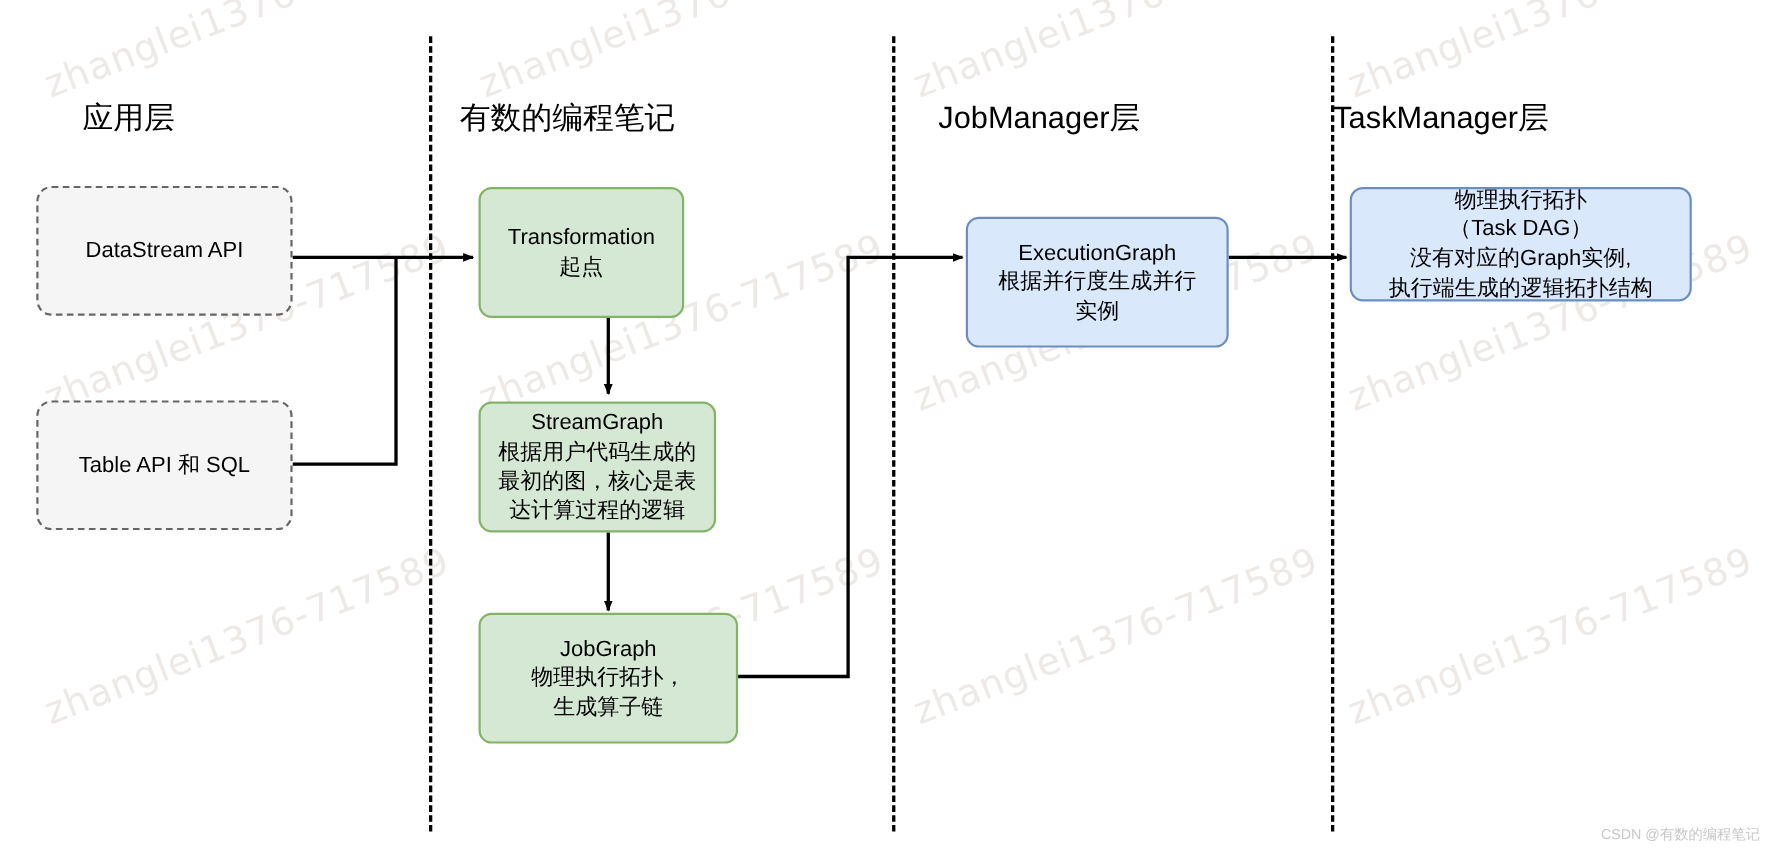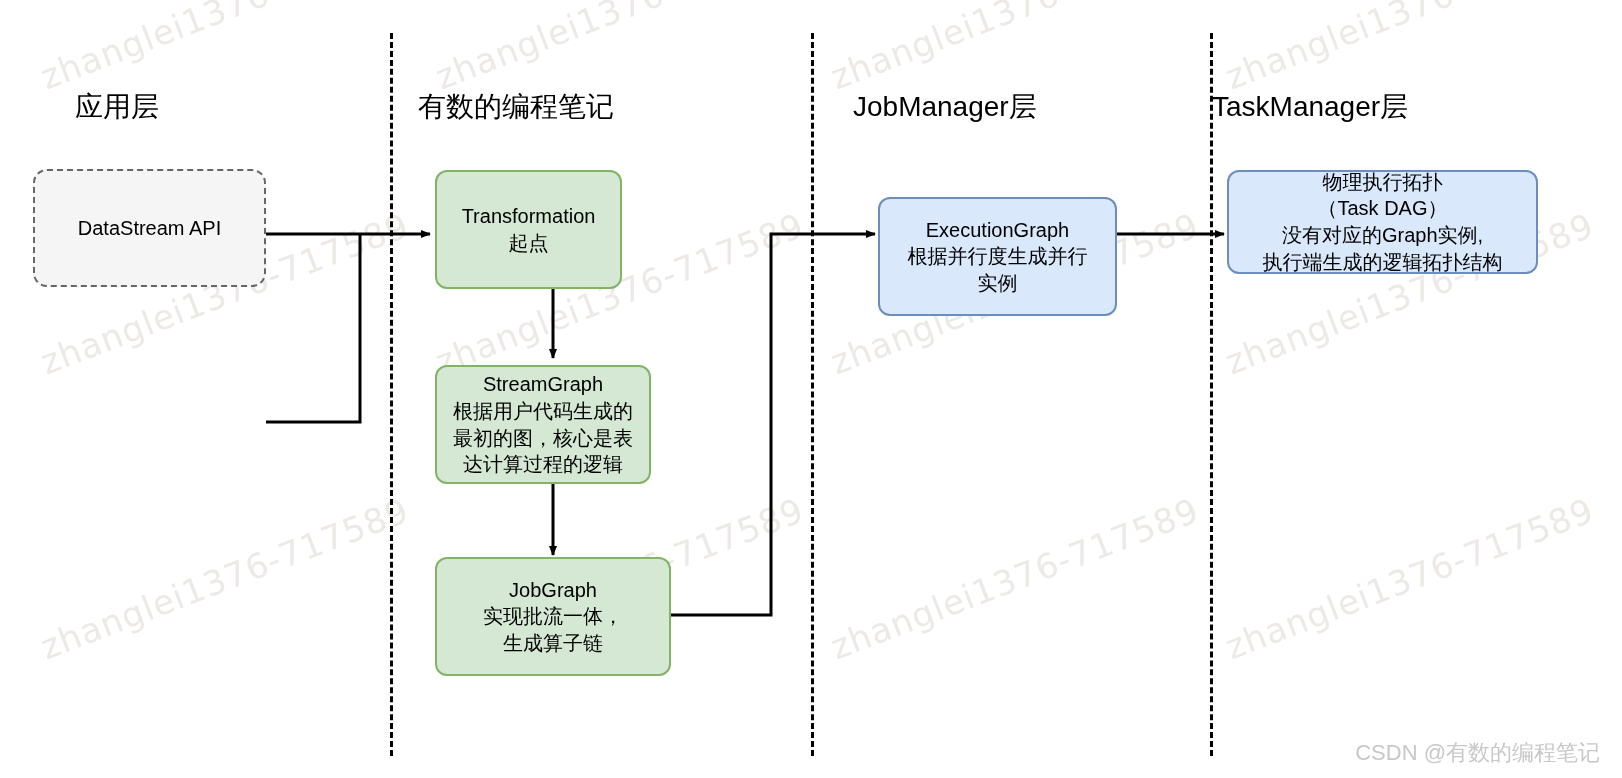--- a/index.html
+++ b/index.html
@@ -98,21 +98,21 @@
     height: 778px;
     z-index: 3;
     pointer-events: none;
   }
 
   
   .credit {
     position: absolute;
     right: 22px;
     bottom: 10px;
-    font-size: 22px;
+    font-size: 13px;
     color: #c8c8c8;
     white-space: nowrap;
     z-index: 5;
   }
 </style>
 </head>
 <body>
 
 <div id="canvas">
 
@@ -157,36 +157,39 @@
 
     <path d="M671,615 L771,615 L771,234 L875,234" stroke="#000" stroke-width="3" fill="none" marker-end="url(#arrow)"></path>
 
     <path d="M1117,234 L1224,234" stroke="#000" stroke-width="3" fill="none" marker-end="url(#arrow)"></path>
   </svg>
 
   <div class="node dashed-gray" style="left:33px; top:169px; width:233px; height:118px;">
     <span class="ln">DataStream API</span>
   </div>
 
+  <div class="node dashed-gray" style="left:33px; top:364px; width:233px; height:118px;">
+    <span class="ln">Table API 和 SQL</span>
+  </div>
 
   <div class="node green" style="left:435px; top:170px; width:187px; height:119px;">
     <span class="ln">Transformation</span>
     <span class="ln">起点</span>
   </div>
 
   <div class="node green" style="left:435px; top:365px; width:216px; height:119px;">
     <span class="ln">StreamGraph</span>
     <span class="ln">根据用户代码生成的</span>
     <span class="ln">最初的图，核心是表</span>
     <span class="ln">达计算过程的逻辑</span>
   </div>
 
   <div class="node green" style="left:435px; top:557px; width:236px; height:119px;">
     <span class="ln">JobGraph</span>
-    <span class="ln">实现批流一体，</span>
+    <span class="ln">物理执行拓扑，</span>
     <span class="ln">生成算子链</span>
   </div>
 
   <div class="node blue" style="left:878px; top:170px; width:239px; height:119px;margin-top:27px;">
     <span class="ln">ExecutionGraph</span>
     <span class="ln">根据并行度生成并行</span>
     <span class="ln">实例</span>
   </div>
 
   <div class="node blue" style="left:1227px; top:170px; width:311px; height:104px;">

